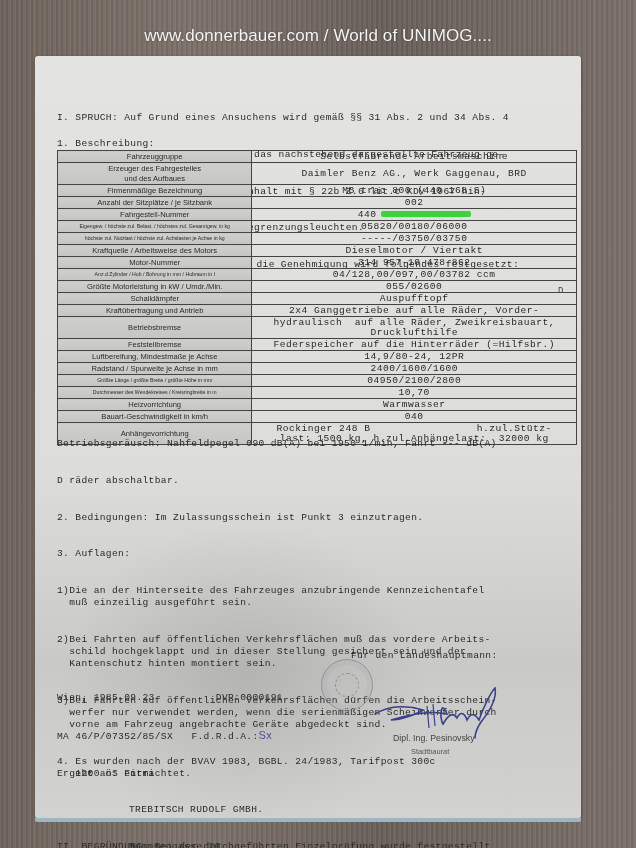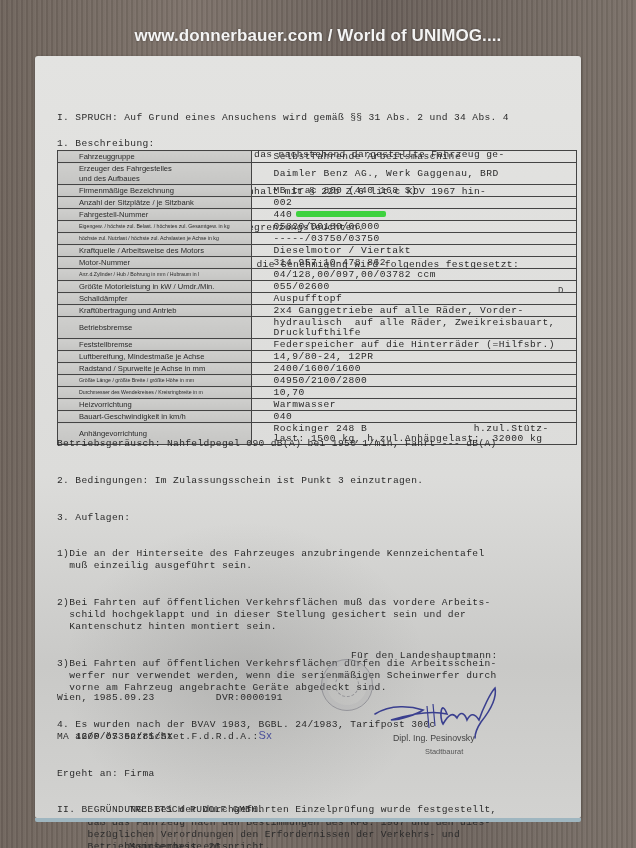--- a/index.html
+++ b/index.html
@@ -5,21 +5,21 @@
   html,body{margin:0;padding:0;}
   body{
     width:636px;height:848px;overflow:hidden;position:relative;
     background:
       repeating-linear-gradient(90deg, rgba(255,255,255,0.05) 0 1px, rgba(0,0,0,0.06) 1px 3px, rgba(255,255,255,0.03) 3px 5px),
       linear-gradient(90deg,#6f645c 0%,#7d726a 30%,#6a605a 60%,#7a7068 100%);
     font-family:"Liberation Mono","DejaVu Sans Mono",monospace;
   }
   .watermark{
     position:absolute;left:0;top:26px;width:636px;text-align:center;
-    font-family:"Liberation Sans","DejaVu Sans",sans-serif;font-weight:bold;
+    font-family:"Liberation Sans","DejaVu Sans",sans-serif;font-weight:normal;
     font-size:17px;color:#f4f4f4;letter-spacing:0.1px;
     text-shadow:0 0 2px rgba(0,0,0,0.4);
   }
   .paper{
     position:absolute;left:35px;top:56px;width:546px;height:762px;
     background:linear-gradient(180deg,#e3e3e1 0%,#dcdcda 55%,#c9c9c7 80%,#d2d2d0 100%);
     border-radius:3px 3px 2px 2px;
     box-shadow:0 1px 3px rgba(0,0,0,0.35);
   }
   .paper::after{
@@ -31,42 +31,42 @@
     background:radial-gradient(ellipse 260px 220px at 210px 620px, rgba(80,80,80,0.18), rgba(0,0,0,0) 70%);
   }
   .tw{font-family:"Liberation Mono","DejaVu Sans Mono",monospace;font-size:9.6px;color:#2b2b2b;letter-spacing:0.35px;line-height:12.2px;white-space:pre;}
   .abs{position:absolute;}
   .spruch{left:22px;top:32px;}
   .spruch .ind{padding-left:20px;}
   table.spec{
     position:absolute;left:22px;top:94px;width:520px;border-collapse:collapse;
     border:1.2px solid #333;
   }
-  table.spec td{border:0.8px solid #444;padding:0 21px;vertical-align:middle;height:11px;}
+  table.spec td{border:0.8px solid #444;padding:0 21px;vertical-align:middle;height:11px;text-align:center;}
   table.spec td.lbl{
     width:179px;font-family:"Liberation Sans","DejaVu Sans",sans-serif;font-size:7.6px;color:#2a2a2a;
     background:linear-gradient(180deg,#cfcfcd,#c5c5c3);letter-spacing:0;line-height:9.5px;
   }
   table.spec td.lbl.sm{font-size:5.2px;}
   table.spec td.val{
     font-family:"Liberation Mono","DejaVu Sans Mono",monospace;font-size:9.6px;color:#2a2a2a;
     letter-spacing:0.5px;line-height:10px;white-space:pre;
   }
   .redact{display:inline-block;width:90px;height:6px;background:#3fd23f;vertical-align:middle;border-radius:2px;margin-left:4px;}
   .marginD{position:absolute;left:523px;top:230px;font-size:9px;color:#444;}
   .body2{left:22px;top:358px;}
   .stamp{
     position:absolute;left:286px;top:603px;width:50px;height:50px;border-radius:50%;
     border:1.5px solid rgba(110,110,120,0.55);
     box-shadow:inset 0 0 0 5px rgba(170,170,175,0.25);
   }
   .stamp::after{content:"";position:absolute;left:13px;top:13px;width:22px;height:22px;border-radius:50%;border:1px dashed rgba(100,100,110,0.5);}
   .sig-title{left:316px;top:594px;font-size:9.6px;}
   .sig-name{position:absolute;left:358px;top:677px;font-family:"Liberation Sans","DejaVu Sans",sans-serif;font-size:8.8px;color:#444;}
-  .sig-role{position:absolute;left:390px;top:691px;font-family:"Liberation Sans","DejaVu Sans",sans-serif;font-size:7.4px;color:#555;}
+  .sig-role{position:absolute;left:376px;top:691px;font-family:"Liberation Sans","DejaVu Sans",sans-serif;font-size:7.4px;color:#555;}
   .signature{position:absolute;left:336px;top:628px;width:130px;height:56px;}
   .left-foot{left:22px;top:612px;}
   .fdrda-sx{font-family:"Liberation Sans","DejaVu Sans",sans-serif;color:#4a4f9a;font-size:11px;}
 </style>
 </head>
 <body>
 
 <div class="watermark">www.donnerbauer.com / World of UNIMOG....</div>
 
 <div class="paper">
@@ -175,20 +175,21 @@
           <td class="val"><span>Rockinger 248 B                 h.zul.Stütz-
 last: 1500 kg, h.zul.Anhängelast:  32000 kg</span></td>
         </tr>
       </tbody>
   </table>
 
   <div class="marginD">D</div>
 
   <div class="abs tw body2">
     <div>Betriebsgeräusch: Nahfeldpegel 090 dB(A) bei 1950 1/min, Fahrt --- dB(A)</div>
+    <div>D räder abschaltbar.</div>
     <div>2. Bedingungen: Im Zulassungsschein ist Punkt 3 einzutragen.</div>
     <div>3. Auflagen:</div>
     <div>1)Die an der Hinterseite des Fahrzeuges anzubringende Kennzeichentafel
   muß einzeilig ausgeführt sein.</div>
     <div>2)Bei Fahrten auf öffentlichen Verkehrsflächen muß das vordere Arbeits-
   schild hochgeklappt und in dieser Stellung gesichert sein und der
   Kantenschutz hinten montiert sein.</div>
     <div>3)Bei Fahrten auf öffentlichen Verkehrsflächen dürfen die Arbeitsschein-
   werfer nur verwendet werden, wenn die serienmäßigen Scheinwerfer durch
   vorne am Fahrzeug angebrachte Geräte abgedeckt sind.</div>

